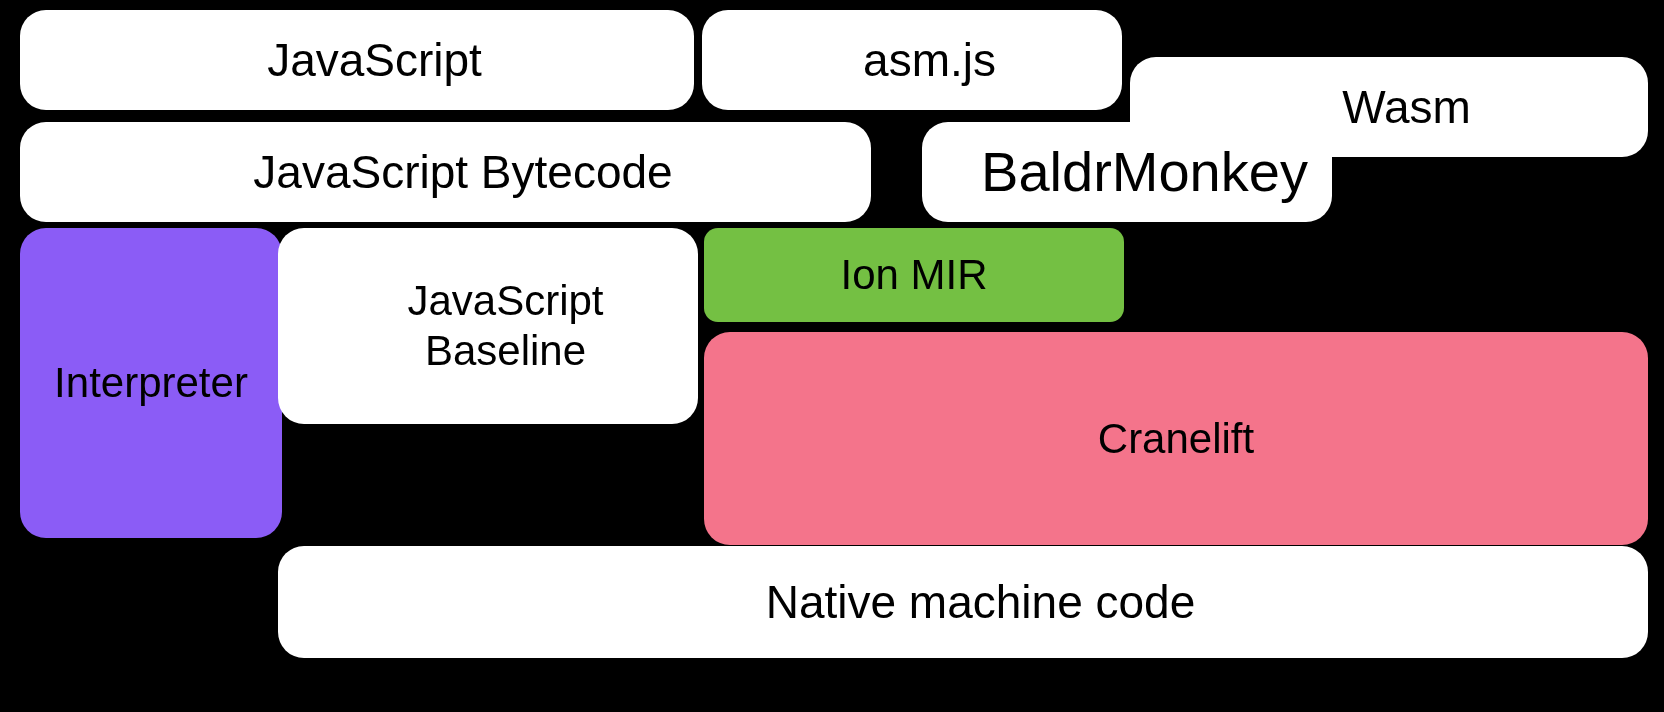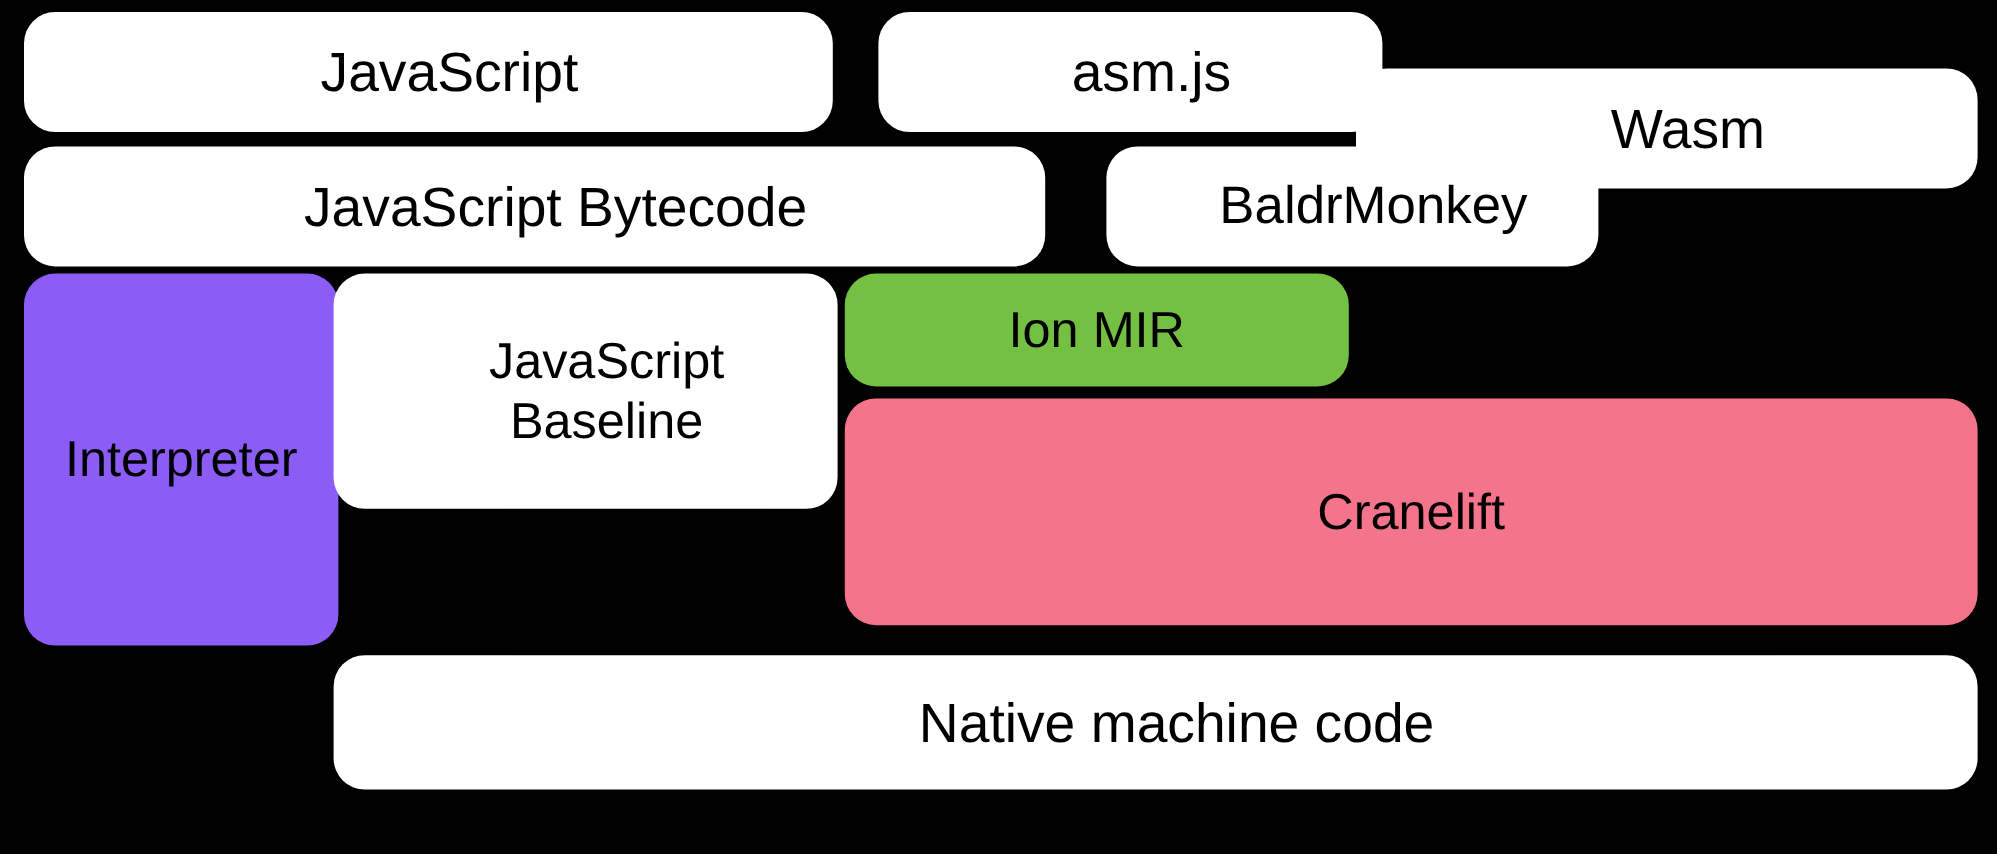--- a/index.html
+++ b/index.html
@@ -33,23 +33,23 @@
   .fill-white   { background: #ffffff; padding-left: 35px; }
   .fill-grey    { background: #8b5cf6; }
   .fill-green   { background: #74c043; }
   .fill-pink    { background: #f4748b; }
 </style>
 </head>
 <body>
 
 <div id="canvas">
     <div class="node fill-white" style="left: 20px; top: 10px; width: 674px; height: 100px; font-size: 46px;">JavaScript</div>
-    <div class="node fill-white" style="left: 732px; top: 10px; width: 420px; height: 100px; font-size: 46px; text-align: center;">asm.js</div>
+    <div class="node fill-white" style="left: 702px; top: 10px; width: 420px; height: 100px; font-size: 46px; text-align: center;">asm.js</div>
     <div class="node fill-white" style="left: 1130px; top: 10px; width: 518px; height: 100px; font-size: 46px; margin-top: 47px;">Wasm</div>
     <div class="node fill-white" style="left: 20px; top: 122px; width: 851px; height: 100px; font-size: 46px;">JavaScript Bytecode</div>
-    <div class="node fill-white" style="left: 922px; top: 122px; width: 410px; height: 100px; font-size: 44px;">BaldrMonkey</div>
+    <div class="node fill-white" style="left: 922px; top: 122px; width: 410px; height: 100px; font-size: 56px;">BaldrMonkey</div>
     <div class="node fill-grey" style="left: 20px; top: 228px; width: 262px; height: 310px; font-size: 42px;">Interpreter</div>
     <div class="node fill-white" style="left: 278px; top: 228px; width: 420px; height: 196px; font-size: 42px;">JavaScript
 Baseline</div>
-    <div class="node fill-green" style="left: 704px; top: 228px; width: 420px; height: 94px; font-size: 42px;">Ion MIR</div>
-    <div class="node fill-pink" style="left: 704px; top: 332px; width: 944px; height: 189px; font-size: 42px;">Cranelift</div>
+    <div class="node fill-green" style="left: 704px; top: 228px; width: 420px; height: 94px; font-size: 42px; border-radius: 14px;">Ion MIR</div>
+    <div class="node fill-pink" style="left: 704px; top: 332px; width: 944px; height: 213px; font-size: 42px;">Cranelift</div>
     <div class="node fill-white" style="left: 278px; top: 546px; width: 1370px; height: 112px; font-size: 46px;">Native machine code</div>
   </div>
 
 </body></html>

